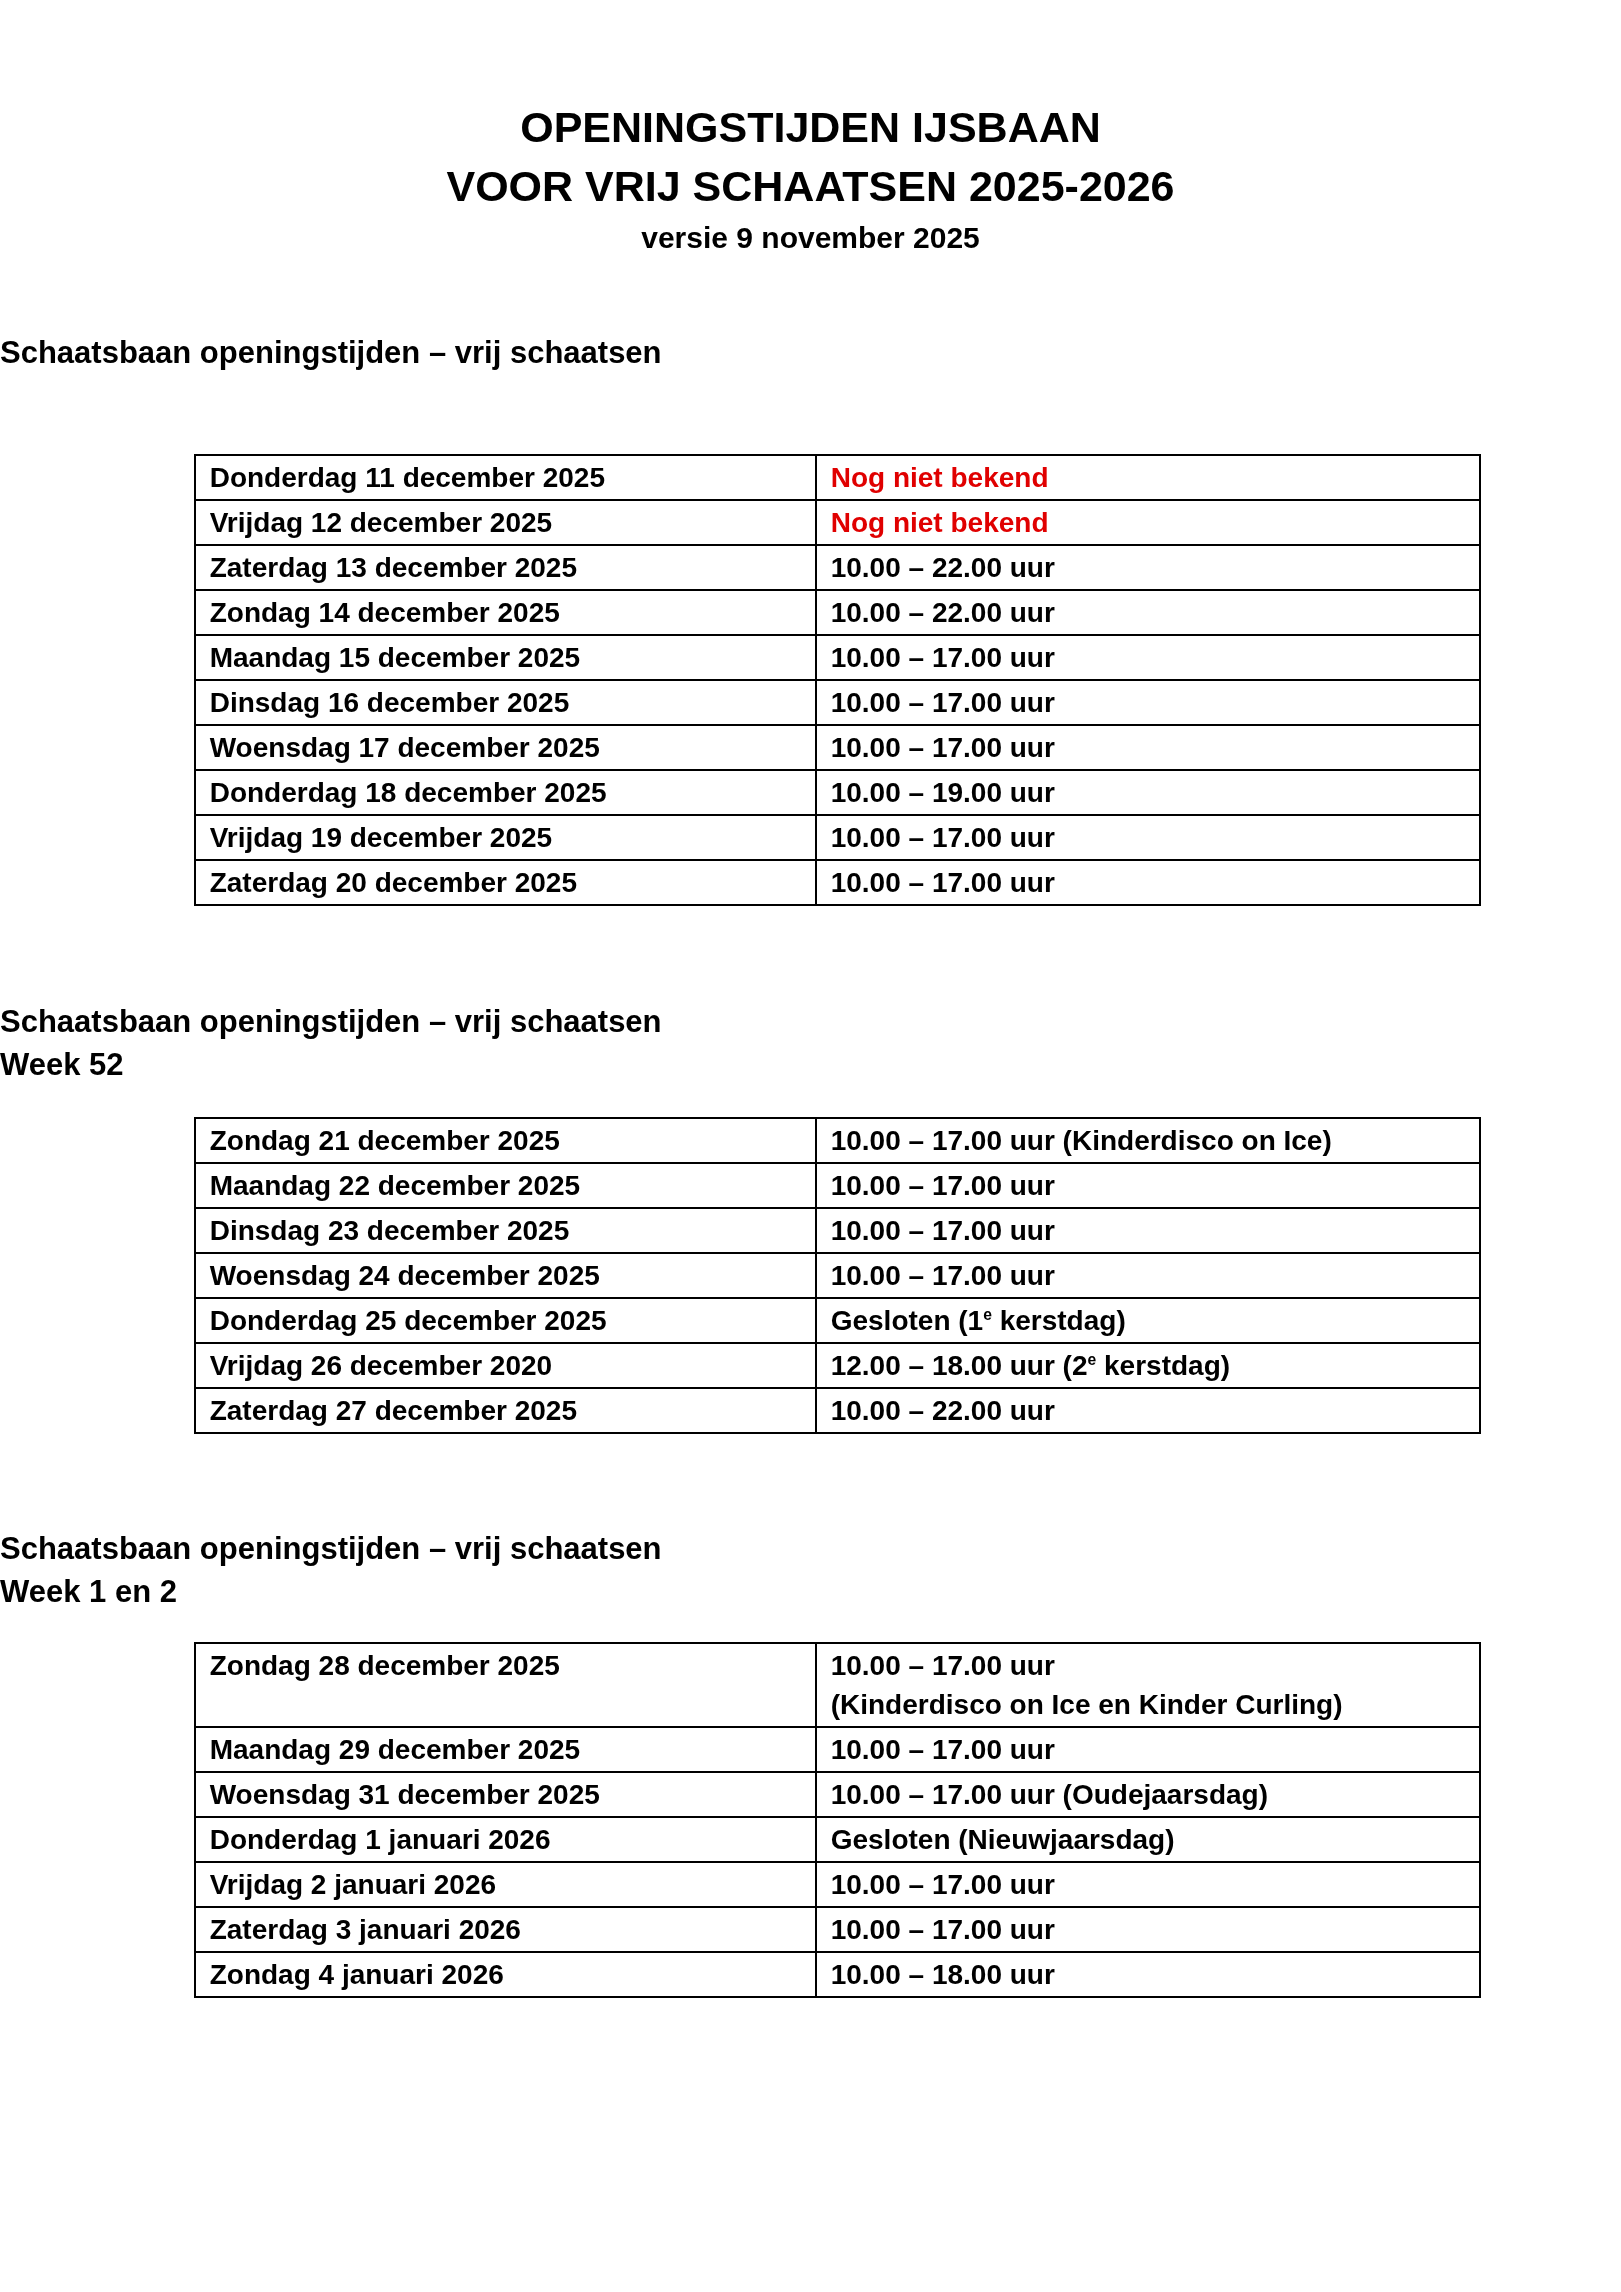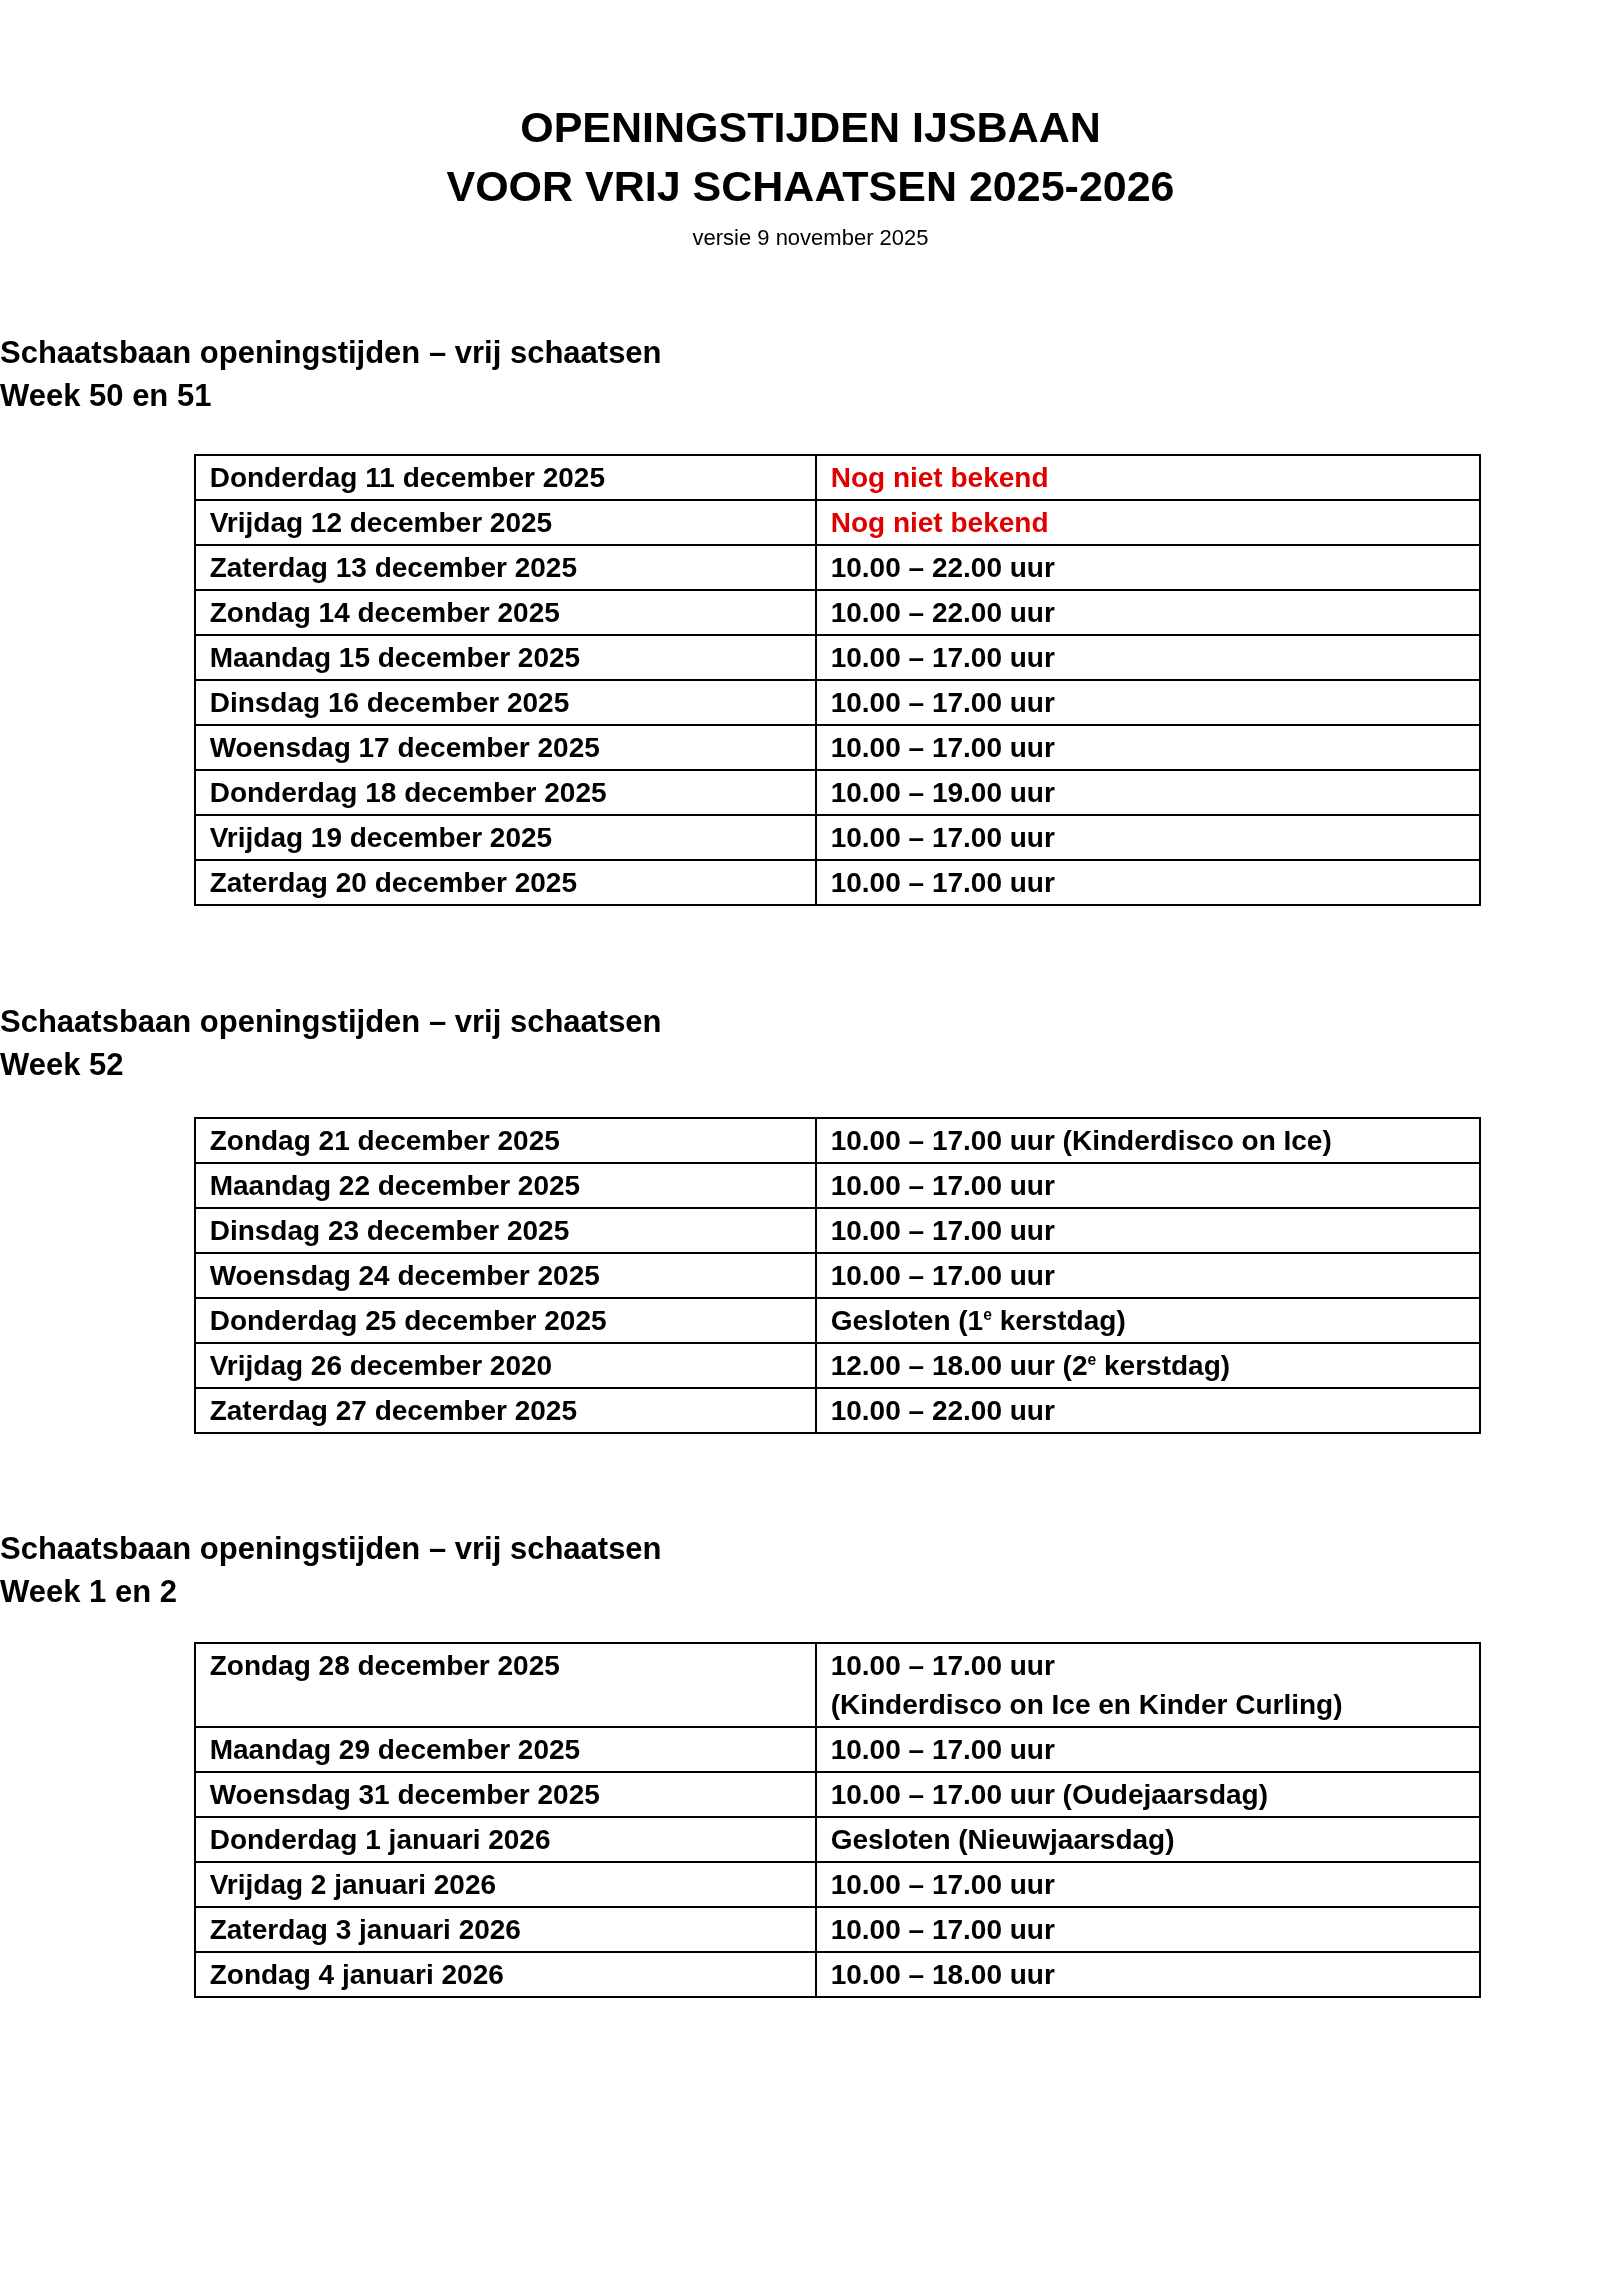--- a/index.html
+++ b/index.html
@@ -22,22 +22,22 @@
       top: 98px;
       text-align: center;
     }
     .title-line {
       font-weight: bold;
       font-size: 43px;
       line-height: 59px;
       letter-spacing: 0px;
     }
     .version-line {
-      font-weight: normal;
-      font-size: 22px;
+      font-weight: bold;
+      font-size: 30px;
       line-height: 39px;
       margin-top: 2px;
     }
     .section-heading {
       position: absolute;
       left: 0;
       width: 1621px;
       text-align: left;
       font-weight: bold;
       font-size: 31px;
@@ -75,21 +75,20 @@
 <body>
 
 <div class="title-block">
   <div class="title-line">OPENINGSTIJDEN IJSBAAN</div>
   <div class="title-line">VOOR VRIJ SCHAATSEN 2025-2026</div>
   <div class="version-line">versie 9 november 2025</div>
 </div>
 
 <div class="section-heading" style="top:331px;">
   <div>Schaatsbaan openingstijden – vrij schaatsen</div>
-  <div>Week 50 en 51</div>
 </div>
 <table class="schedule" style="top:454px;">
   <tbody>
     <tr>
       <td class="col-date">Donderdag 11 december 2025</td>
       <td class="col-time unknown" style="color: rgb(224, 0, 0);">Nog niet bekend</td>
     </tr>
     <tr>
       <td class="col-date">Vrijdag 12 december 2025</td>
       <td class="col-time unknown" style="color: rgb(224, 0, 0);">Nog niet bekend</td>

